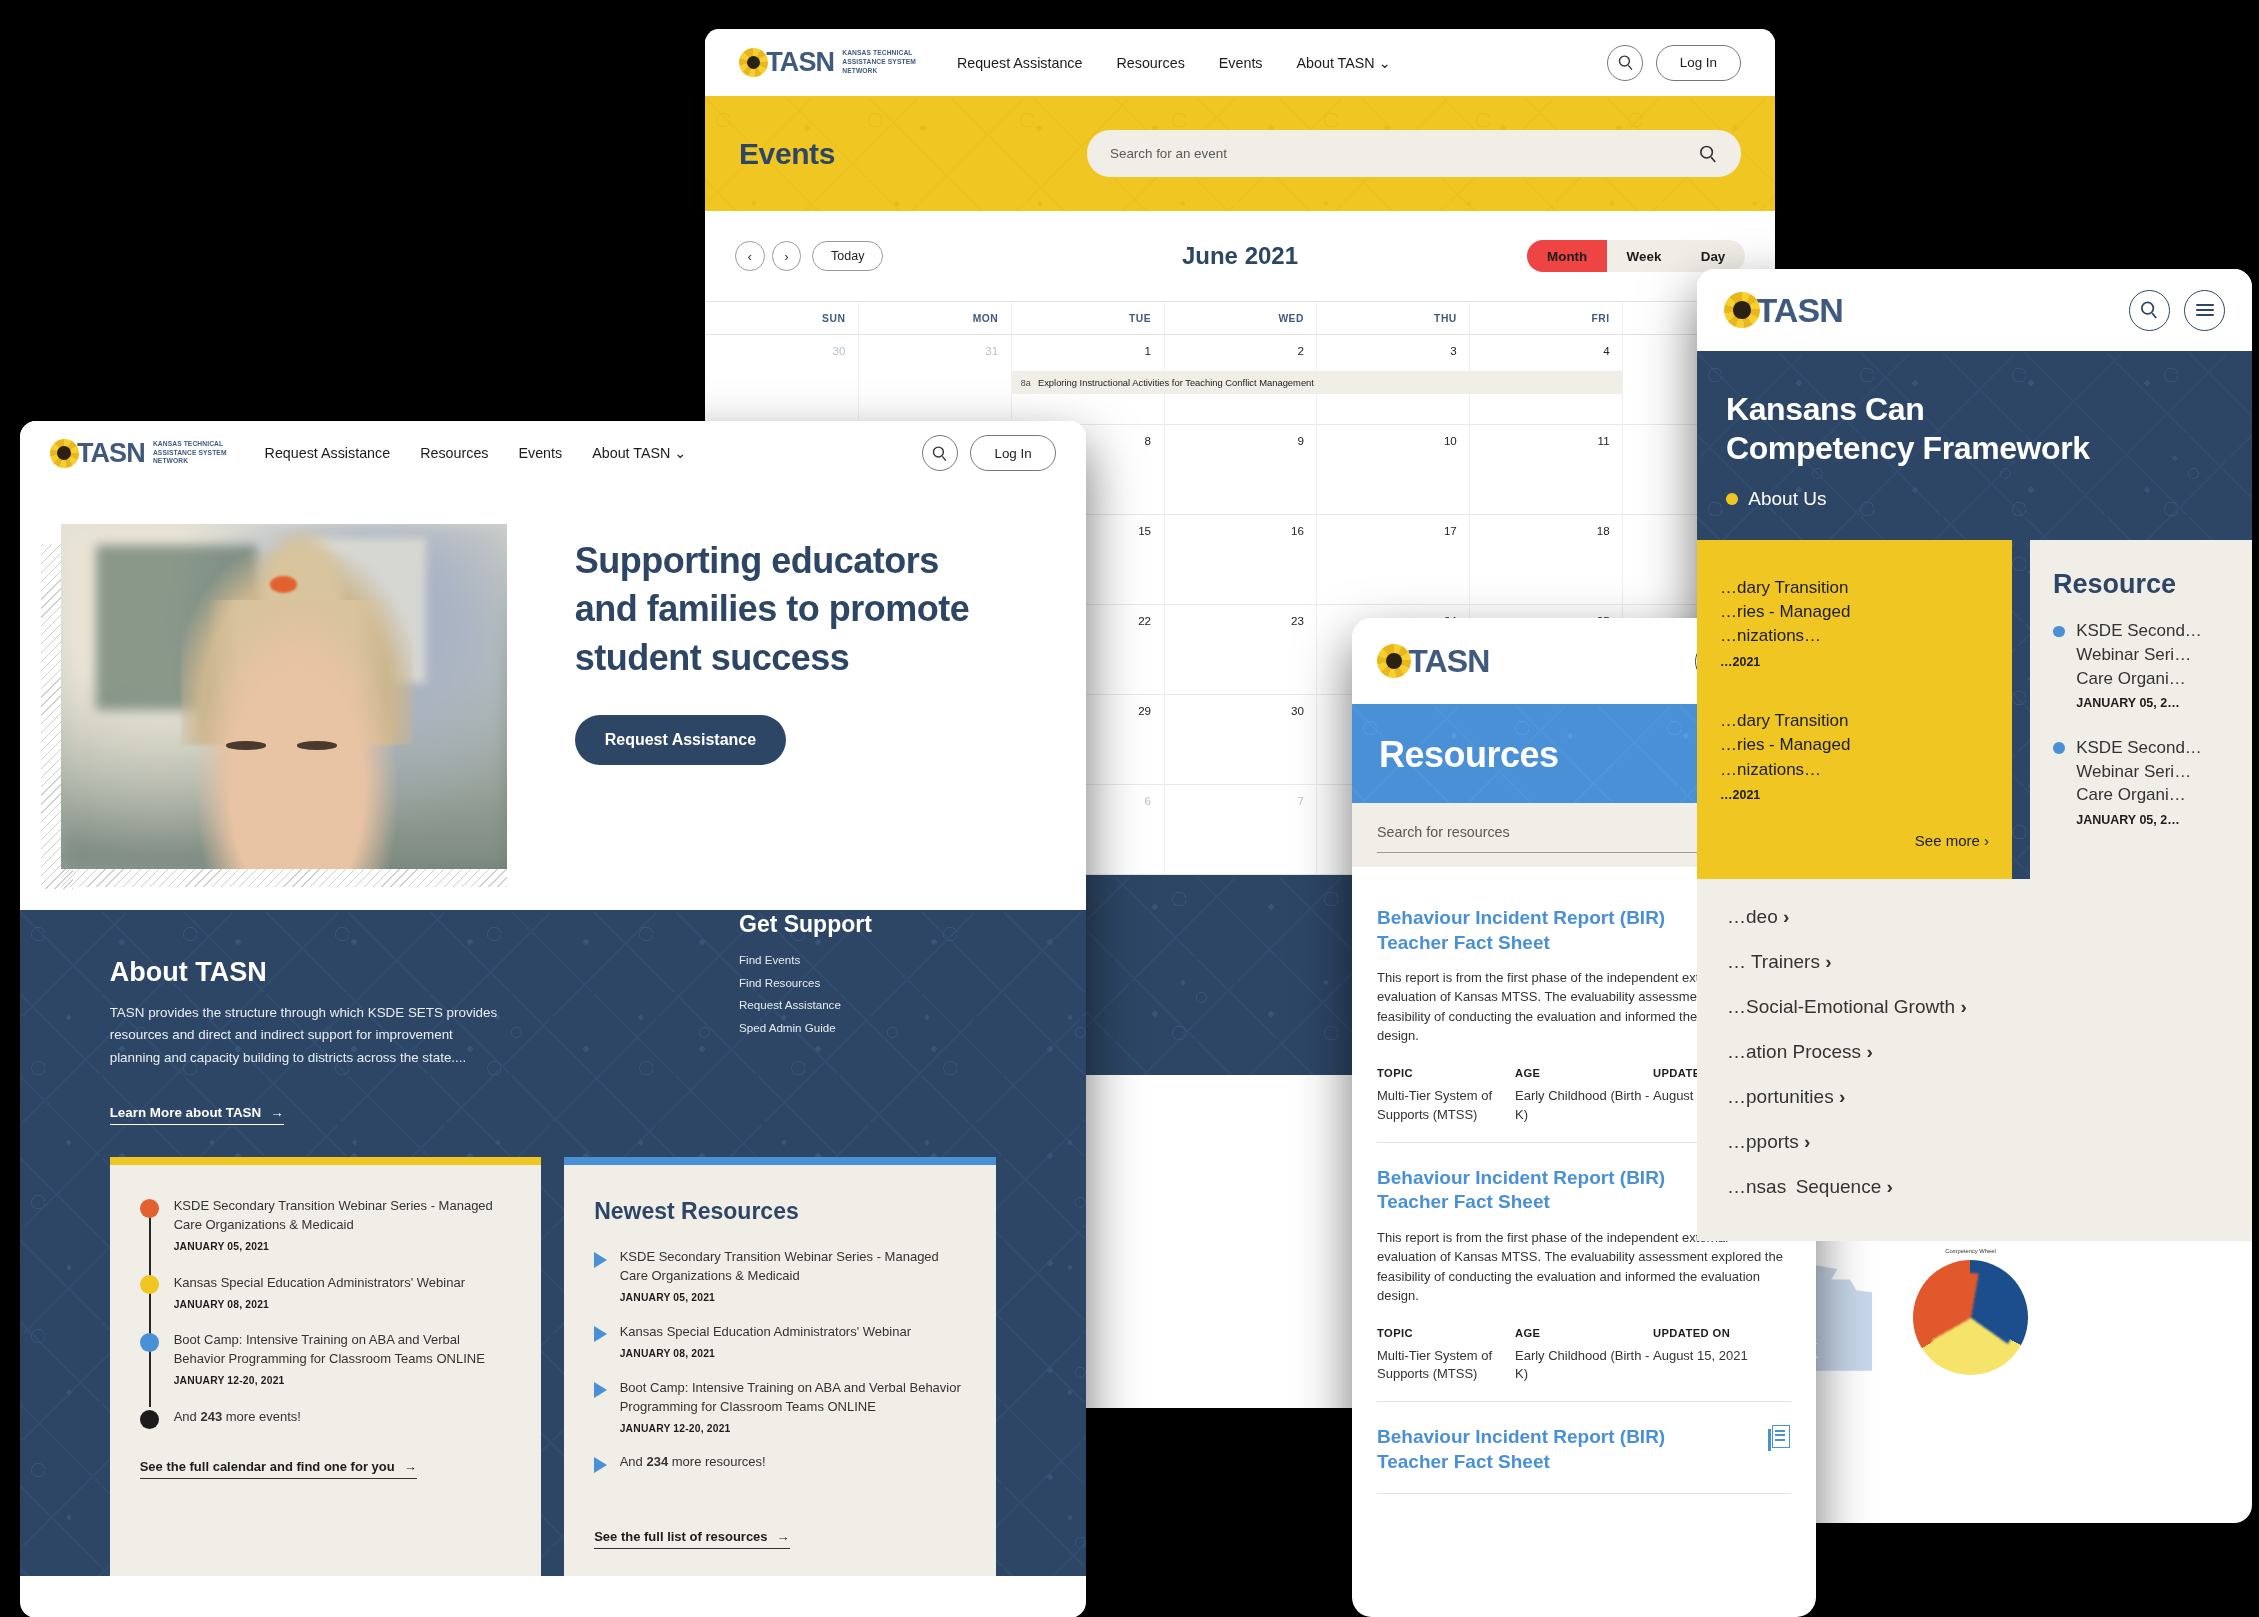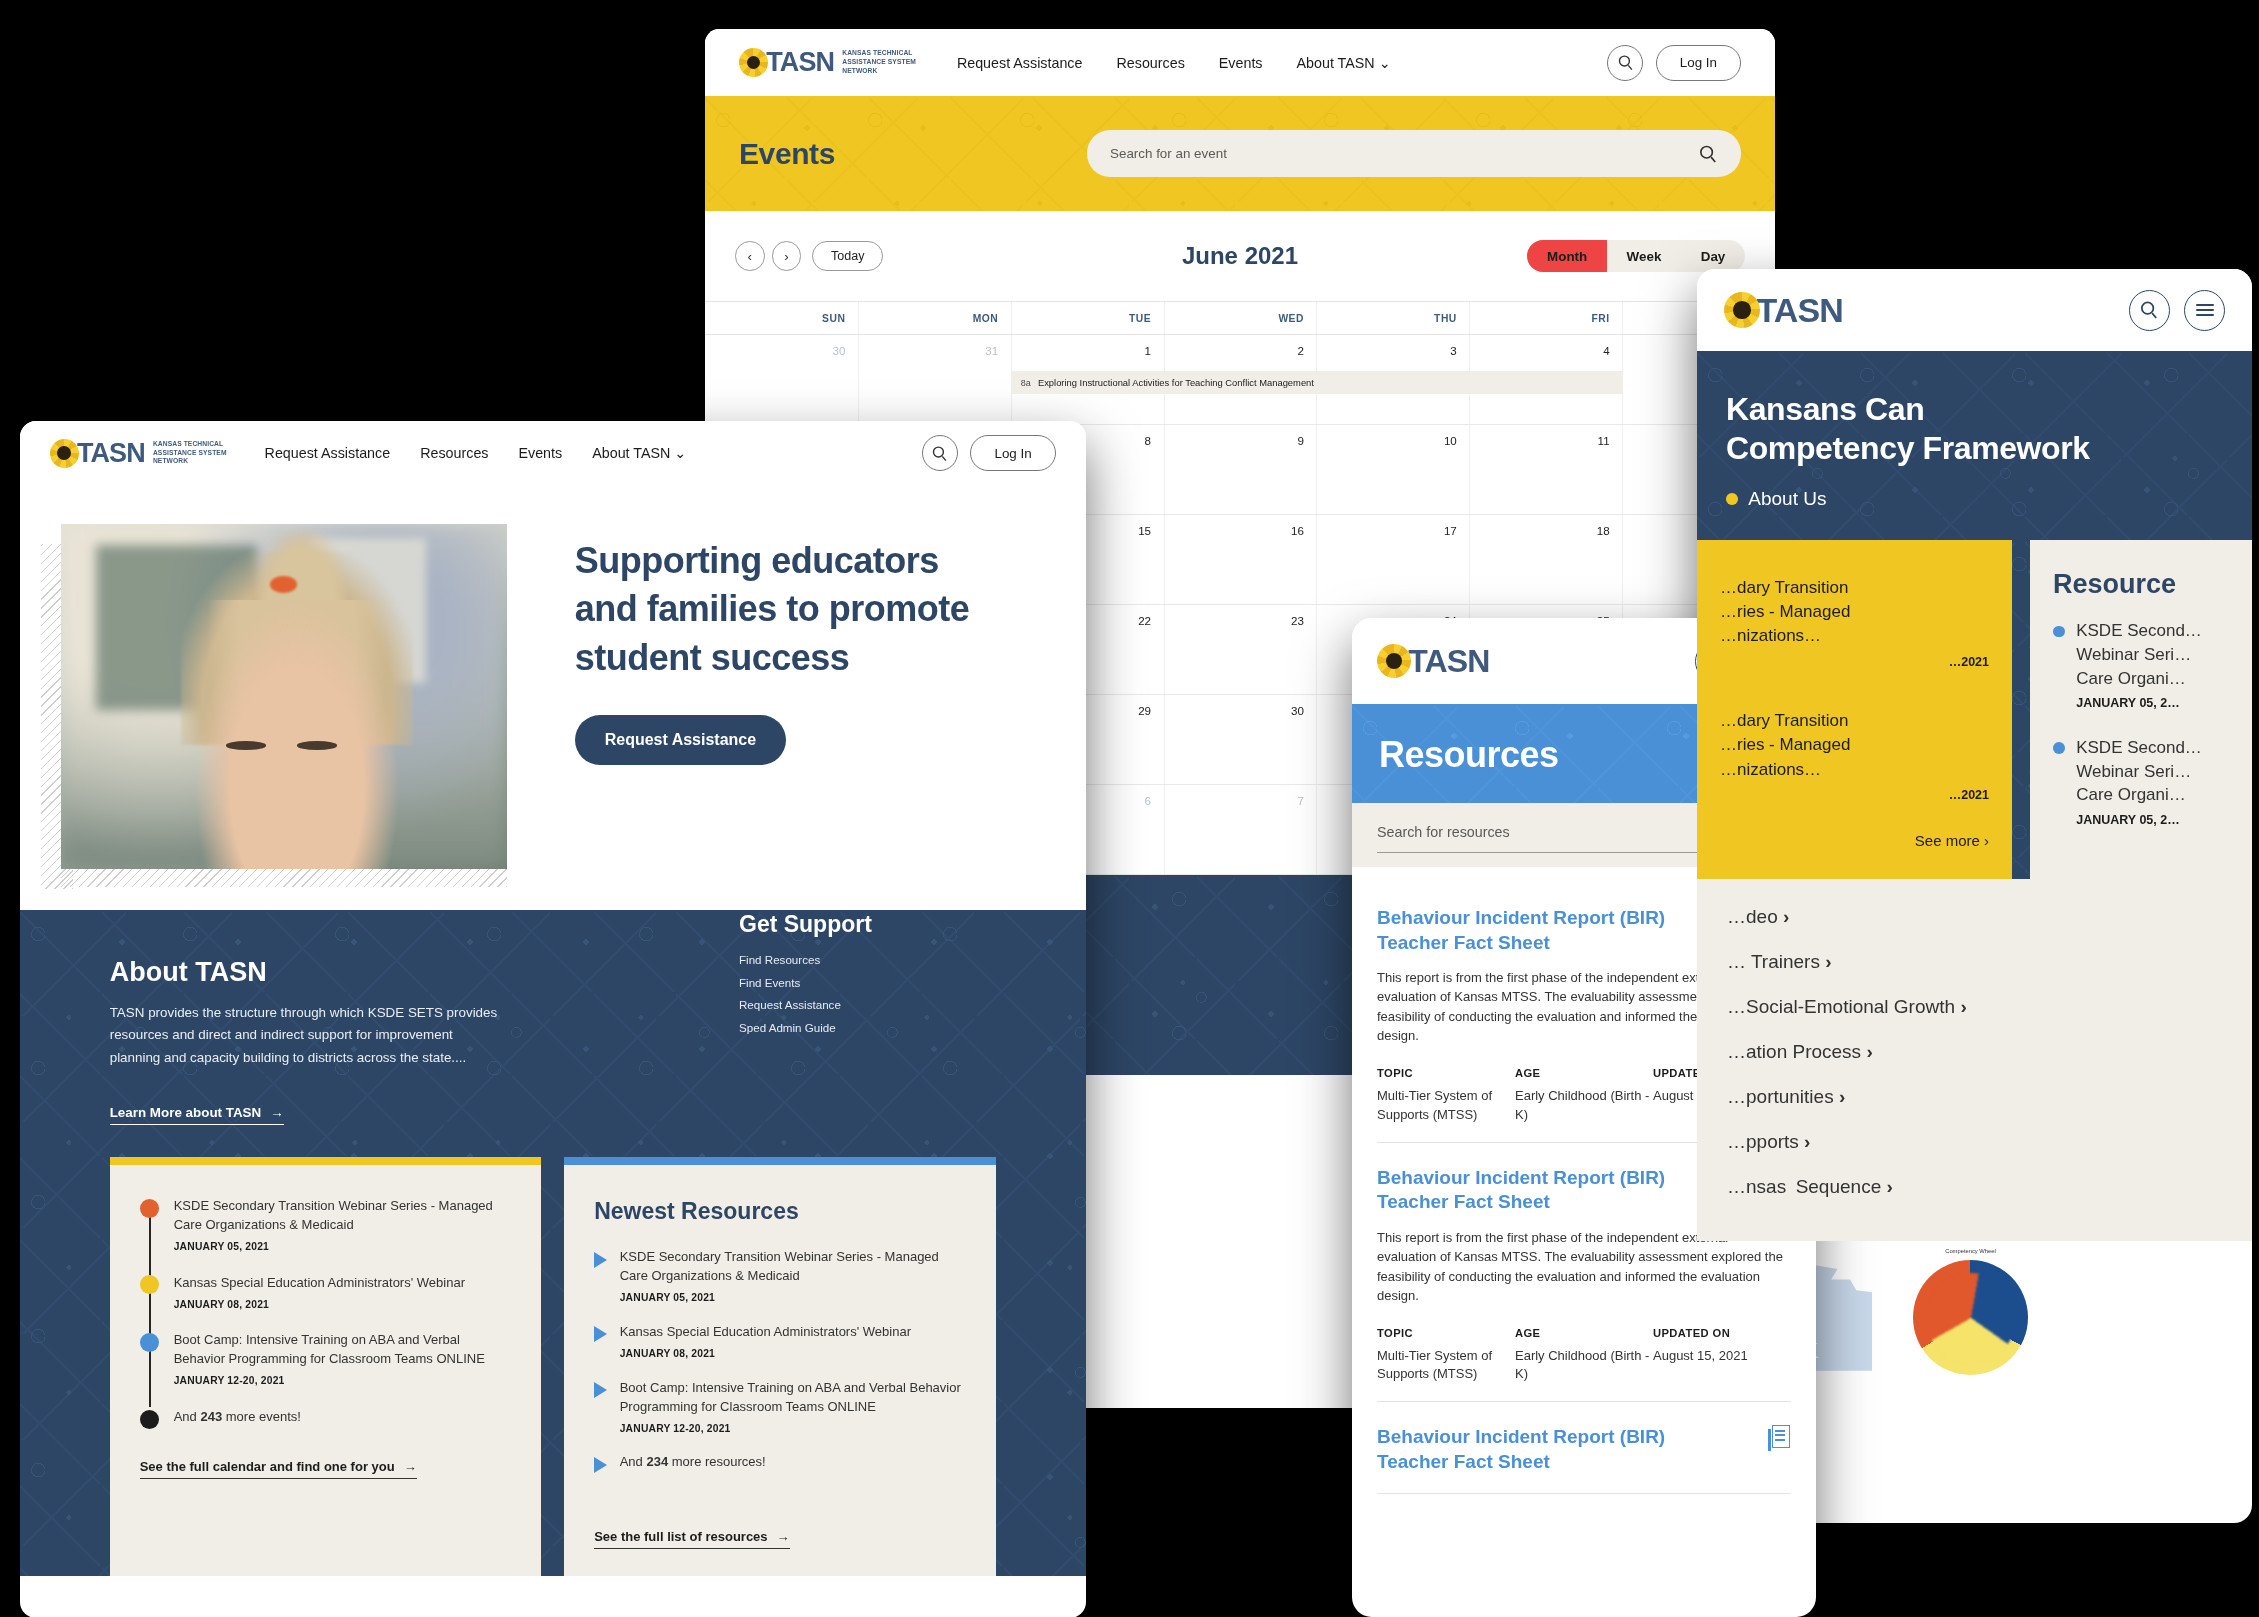--- a/index.html
+++ b/index.html
@@ -103,21 +103,21 @@
   .burger i { display:block; width:18px; height:2.3px; background:#2d4665; margin:2.7px 0; border-radius:0.9px; }
   .tb-hero { position:relative; background:#2d4665; color:#40608a; padding:39px 29px 30px; }
   .tb-hero h1 { position:relative; z-index:2; font-size:32px; line-height:1.22; color:#fff; font-weight:bold;
                 letter-spacing:-0.4px; }
   .tb-about { position:relative; z-index:2; display:flex; align-items:center; gap:10.7px; margin-top:19.7px;
               font-size:19px; color:#fff; }
   .dot-y { width:11.6px; height:11.6px; border-radius:50%; background:#f0c622; flex:none; }
   .tb-body { display:flex; background:#2d4665; position:relative; color:#40608a; }
   .tb-yellow { width:315px; background:#f0c622; padding:36px 23px 27px; flex:none; position:relative; z-index:2;}
   .tb-yellow .itm { font-size:17px; line-height:1.42; color:#1c1c1c; }
-  .tb-yellow .dt { font-size:12.5px; font-weight:bold; color:#1c1c1c; margin-top:5.4px;text-align:right; }
+  .tb-yellow .dt { font-size:12.5px; font-weight:bold; color:#1c1c1c; margin-top:5.4px; }
   .tb-yellow .gap { height:38px; }
   .tb-seemore { margin-top:27px; text-align:right; font-size:15px; color:#1c1c1c; font-weight:500;}
   .tb-white { flex:1; background:#f1eee7; margin:0 0 0 18px; padding:29px 0 27px 23px; position:relative; z-index:2;}
   .tb-white h3 { font-size:27px; font-weight:bold; color:#2d4665; margin-bottom:19.7px; }
   .tb-li { display:flex; gap:11.6px; margin-bottom:23px; }
   .dot-b { width:11.6px; height:11.6px; border-radius:50%; background:#4a90d6; flex:none; margin-top:6.3px;}
   .tb-li .tx { font-size:17px; line-height:1.4; color:#333; }
   .tb-li .dt { font-size:12.5px; font-weight:bold; color:#1c1c1c; margin-top:4.5px; }
   .tb-list2 { background:#f1eee7; padding:25px 0 21.5px 30px; position:relative; z-index:2;}
   .tb-list2 div { font-size:19px; line-height:1.42; color:#333; margin-bottom:18px; }
@@ -341,22 +341,22 @@
         <div class="cal-cell muted"><span>6</span></div>
         <div class="cal-cell muted"><span>7</span></div>
         <div class="cal-cell muted"><span>8</span></div>
         <div class="cal-cell muted"><span>9</span></div>
         <div class="cal-cell muted"><span>10</span></div>
       </div>
 
     <div class="ev-footer">
       <div class="memphis" style="color:#40608a"></div>
       <h3>Get Support</h3>
+      <a>Find Events</a>
       <a>Find Resources</a>
-      <a>Find Events</a>
       <a>Request Assistance</a>
       <a>Sped Admin Guide</a>
     </div>
   </div>
 
   <div class="win" id="tablet-win">
     <div class="tb-nav">
       <div class="logo">
         <div class="sunflower" style="width:36px;height:36px">
           <div class="petals"></div>

